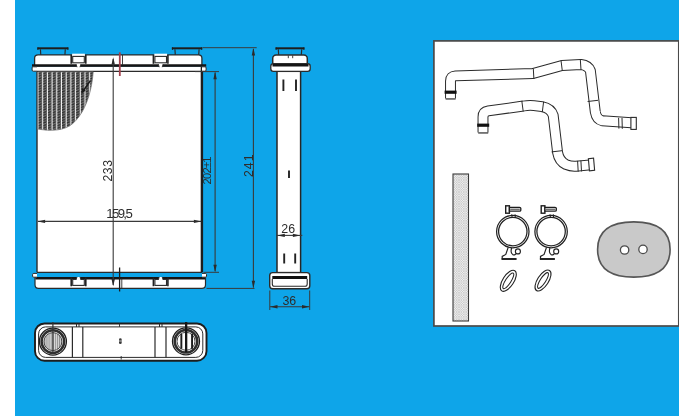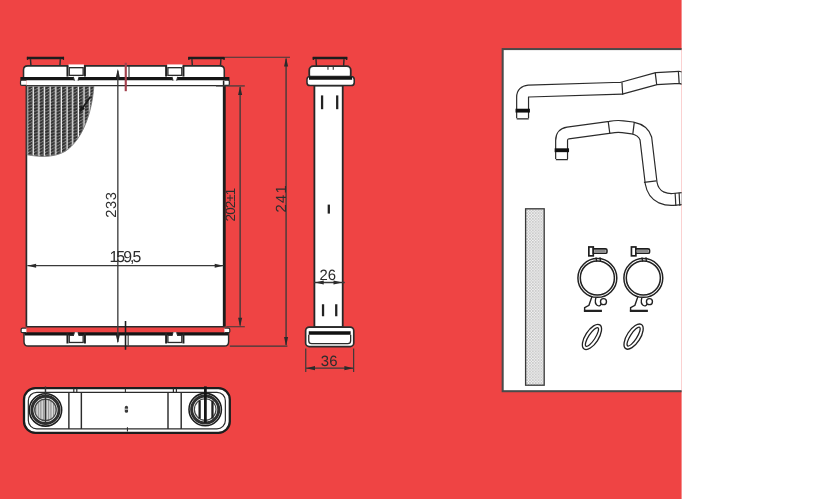--- a/index.html
+++ b/index.html
@@ -1,17 +1,17 @@
 <!DOCTYPE html>
 <html><head>
 <meta charset="utf-8">
 <style>
   html,body{margin:0;padding:0;background:#fff;}
-  #page{position:relative;width:568px;height:416px;background:#ef4444;overflow:hidden;
-        font-family:"Liberation Sans", sans-serif;}
+  #page{position:relative;width:664px;height:416px;background:#0ea5e9;overflow:hidden;
+        font-family:"Liberation Sans", sans-serif;margin-left:15px;}
   svg{position:absolute;left:0;top:0;}
   text{font-family:"Liberation Sans", sans-serif;fill:#2d2d2d;}
 </style>
 </head>
 <body>
 <div id="page">
 <svg width="700" height="416" viewBox="0 0 700 416">
 <defs>
   <pattern id="braid" patternUnits="userSpaceOnUse" width="4.7" height="2.6">
     <rect width="4.7" height="2.6" fill="#f4f4f4"></rect>

